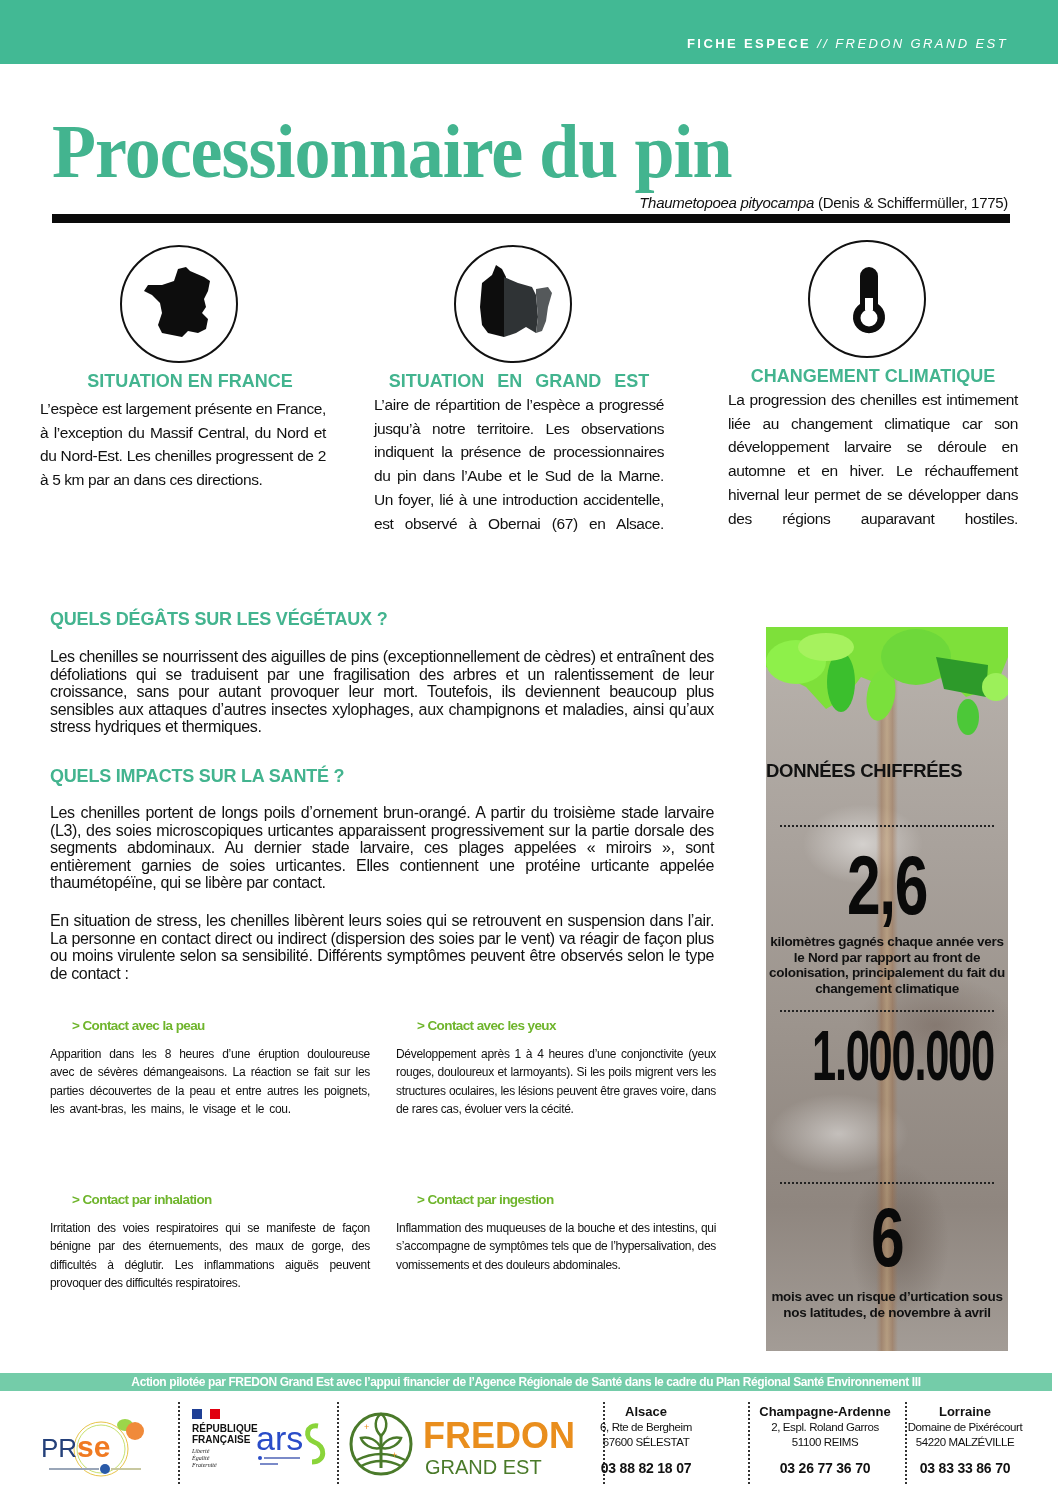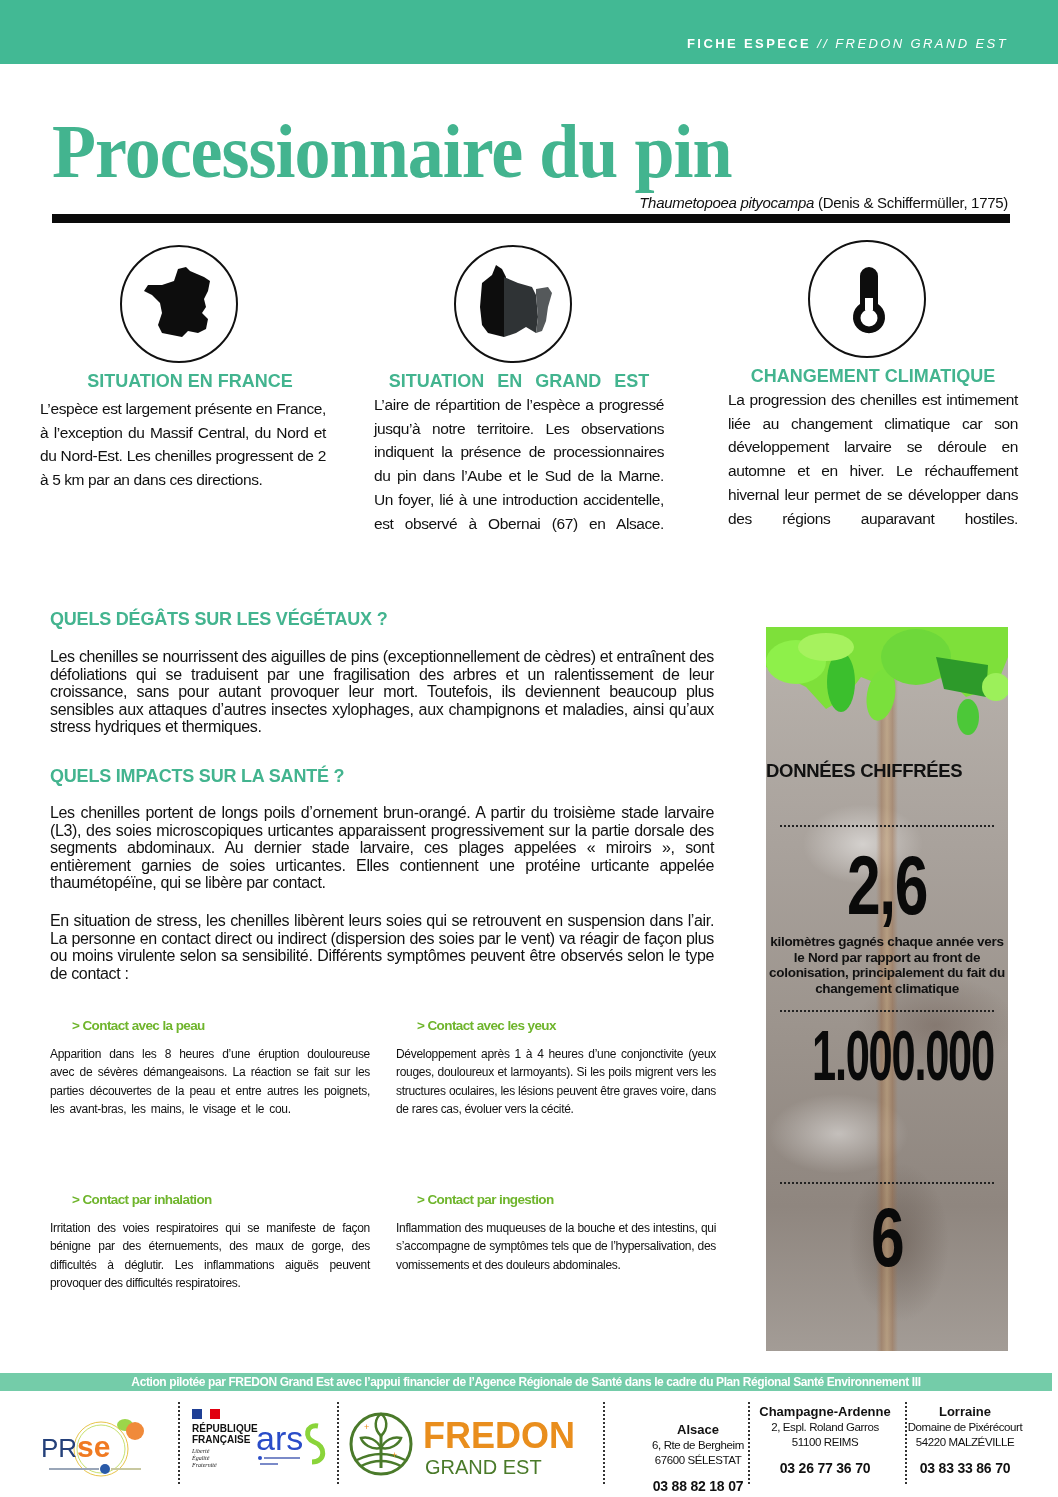--- a/index.html
+++ b/index.html
@@ -156,20 +156,21 @@
     <ellipse cx="60" cy="20" rx="28" ry="14" fill="#a6f25e"></ellipse>
   </svg>
   <h4>DONNÉES CHIFFRÉES</h4>
   <div class="dots" style="top:198px;"></div>
   <div class="big" style="top:214px; font-size:84px; line-height:88px;">2,6</div>
   <div class="cap" style="top:307px;">kilomètres gagnés chaque année vers le Nord par rapport au front de colonisation, principalement du fait du changement climatique</div>
   <div class="dots" style="top:383px;"></div>
   <div class="big" style="top:392px; font-size:70px; line-height:74px; transform: scaleX(0.62);">1.000.000</div>
   <div class="dots" style="top:555px;"></div>
   <div class="big" style="top:566px; font-size:84px; line-height:88px;">6</div>
+  <div class="cap" style="top:662px;">mois avec un risque d’urtication sous nos latitudes, de novembre à avril</div>
 </div>
 
 <div class="footer-bar">
   <span>Action pilotée par  FREDON Grand Est avec l’appui financier de l’Agence Régionale de Santé dans le cadre du Plan Régional Santé Environnement III</span>
 </div>
 
 <div class="logo-prse">
   <svg width="110" height="80" viewBox="0 0 110 80">
     <circle cx="66" cy="44" r="27" fill="none" stroke="#e8c44a" stroke-width="1"></circle>
     <circle cx="66" cy="44" r="24" fill="none" stroke="#b8d84a" stroke-width="0.8"></circle>
@@ -221,21 +222,21 @@
     <path d="M14 58 Q 34 48 54 58" fill="none" stroke="#4a7a2a" stroke-width="2.5"></path>
     <text x="17" y="22" font-family="Liberation Sans, sans-serif" font-size="9" fill="#e98e1d">+</text>
     <text x="45" y="50" font-family="Liberation Sans, sans-serif" font-size="9" fill="#e98e1d">+</text>
     <text x="76" y="40" font-family="Liberation Sans, sans-serif" font-size="36" font-weight="bold" fill="#e98e1d">FREDON</text>
     <text x="78" y="66" font-family="Liberation Sans, sans-serif" font-size="20" fill="#4a7a2a">GRAND EST</text>
   </svg>
 </div>
 
 <div class="vsep" style="left:603px;"></div>
 
-<div class="office" style="left:623px;margin-top:18px;">
+<div class="office" style="left:571px;">
   <div class="name">Alsace</div>
   <div class="addr">6, Rte de Bergheim</div>
   <div class="addr">67600 SÉLESTAT</div>
   <div class="tel">03 88 82 18 07</div>
 </div>
 
 <div class="vsep" style="left:748px;"></div>
 
 <div class="office" style="left:742px; width:166px;">
   <div class="name">Champagne-Ardenne</div>

